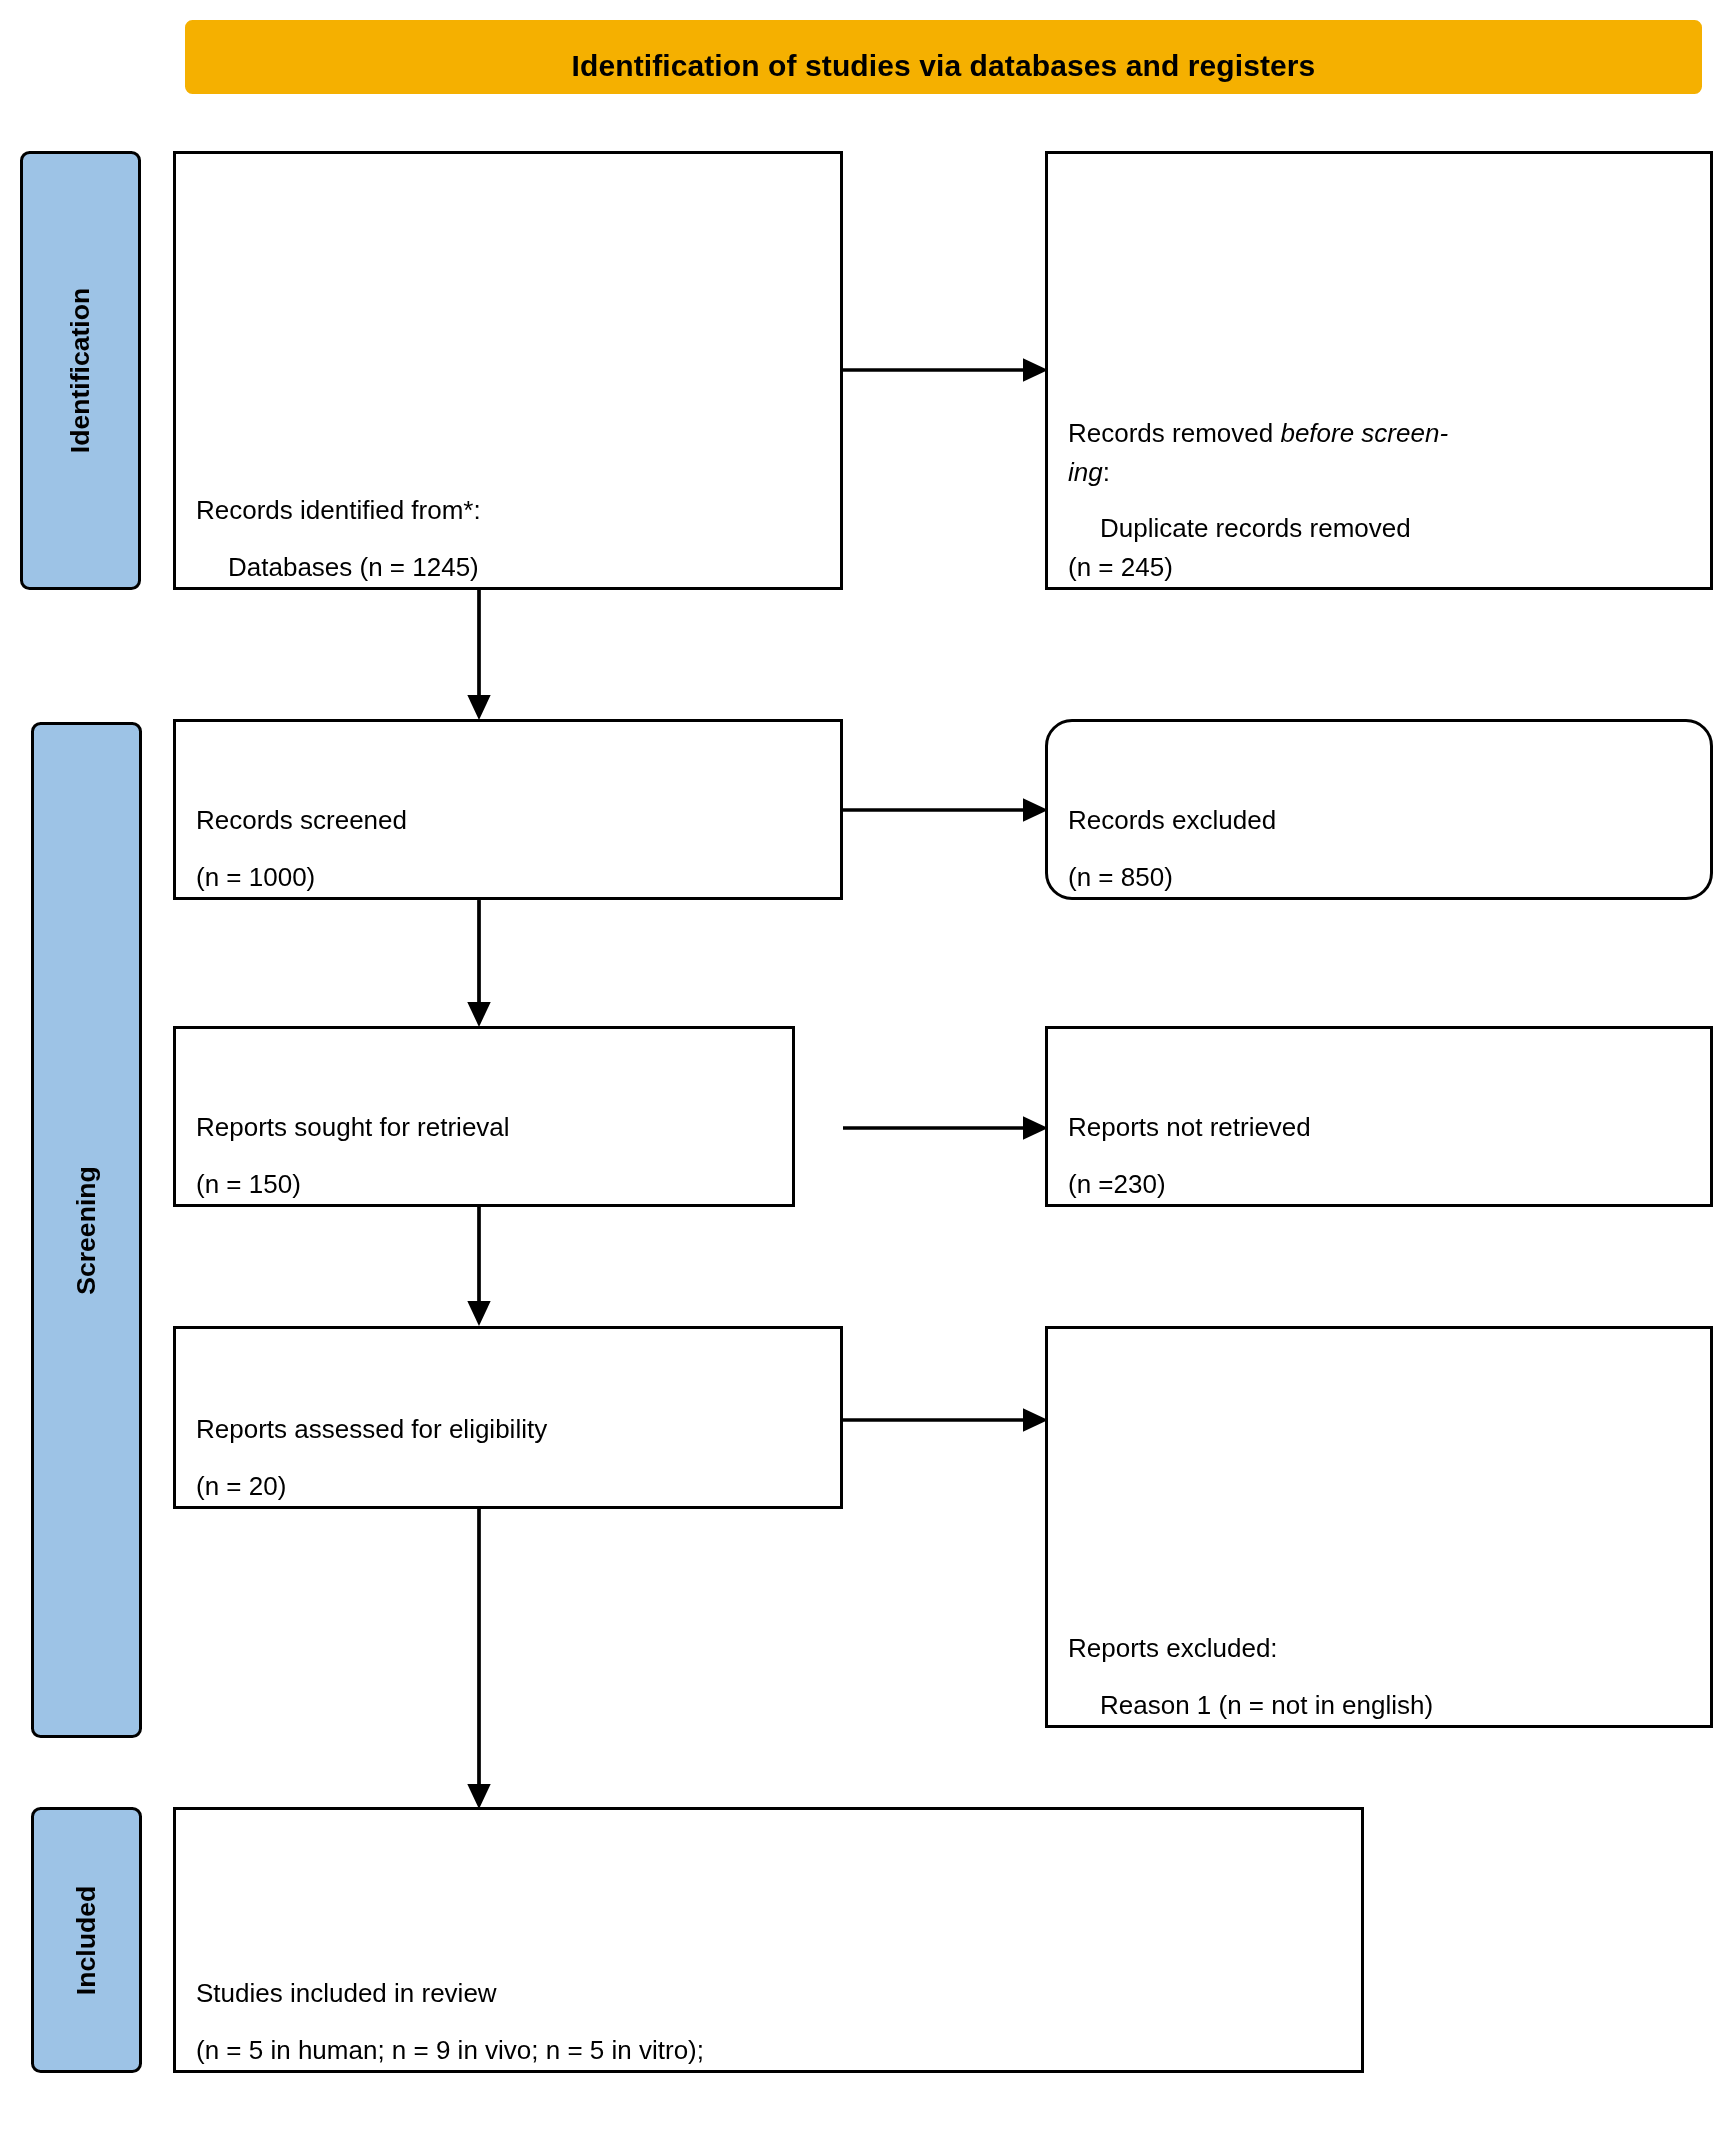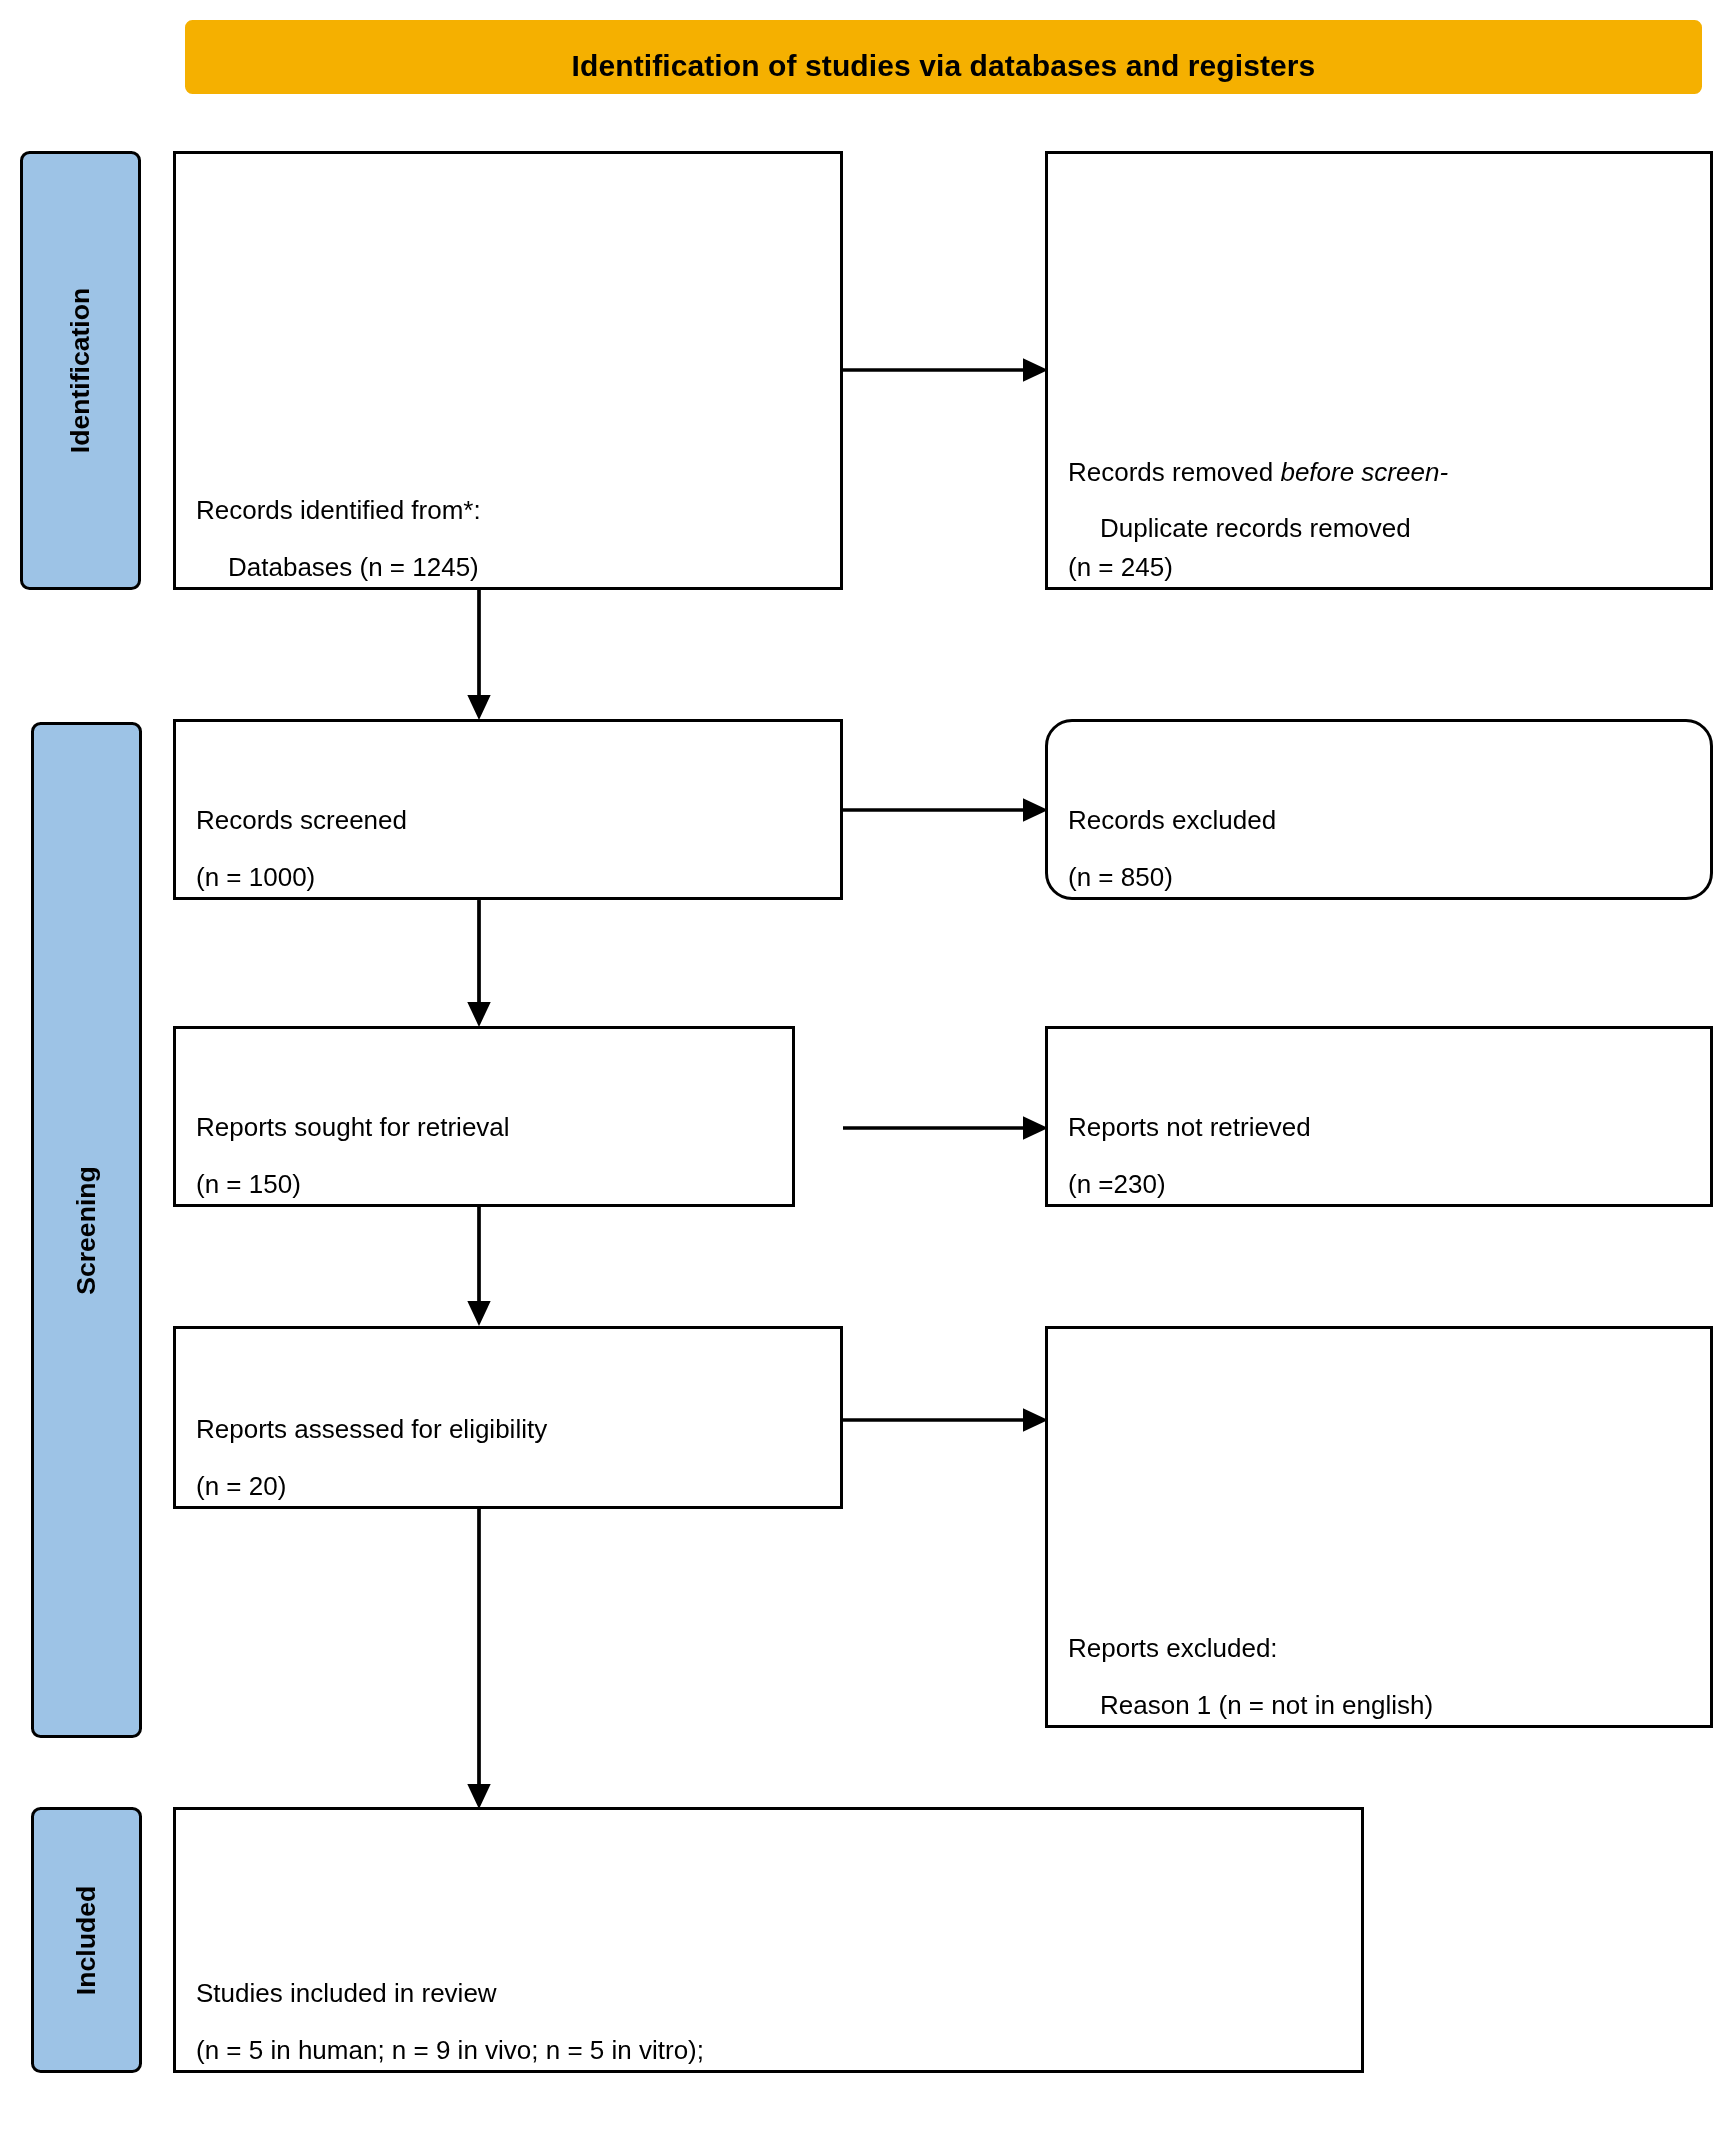--- a/index.html
+++ b/index.html
@@ -147,20 +147,21 @@
     <span>Included</span>
   </div>
 
   <div class="box" id="box-identified">
     <p>Records identified from*:</p>
     <p class="indent gap">Databases (n = 1245)</p>
   </div>
 
   <div class="box" id="box-removed">
     <p><span>Records removed </span><span class="italic">before screen-</span></p>
+    <p><span class="italic">ing</span><span>:</span></p>
     <p class="indent gap justified">Duplicate records removed</p>
     <p>(n = 245)</p>
   </div>
 
   <div class="box" id="box-screened">
     <p>Records screened</p>
     <p class="gap">(n = 1000)</p>
   </div>
 
   <div class="box" id="box-excluded">

